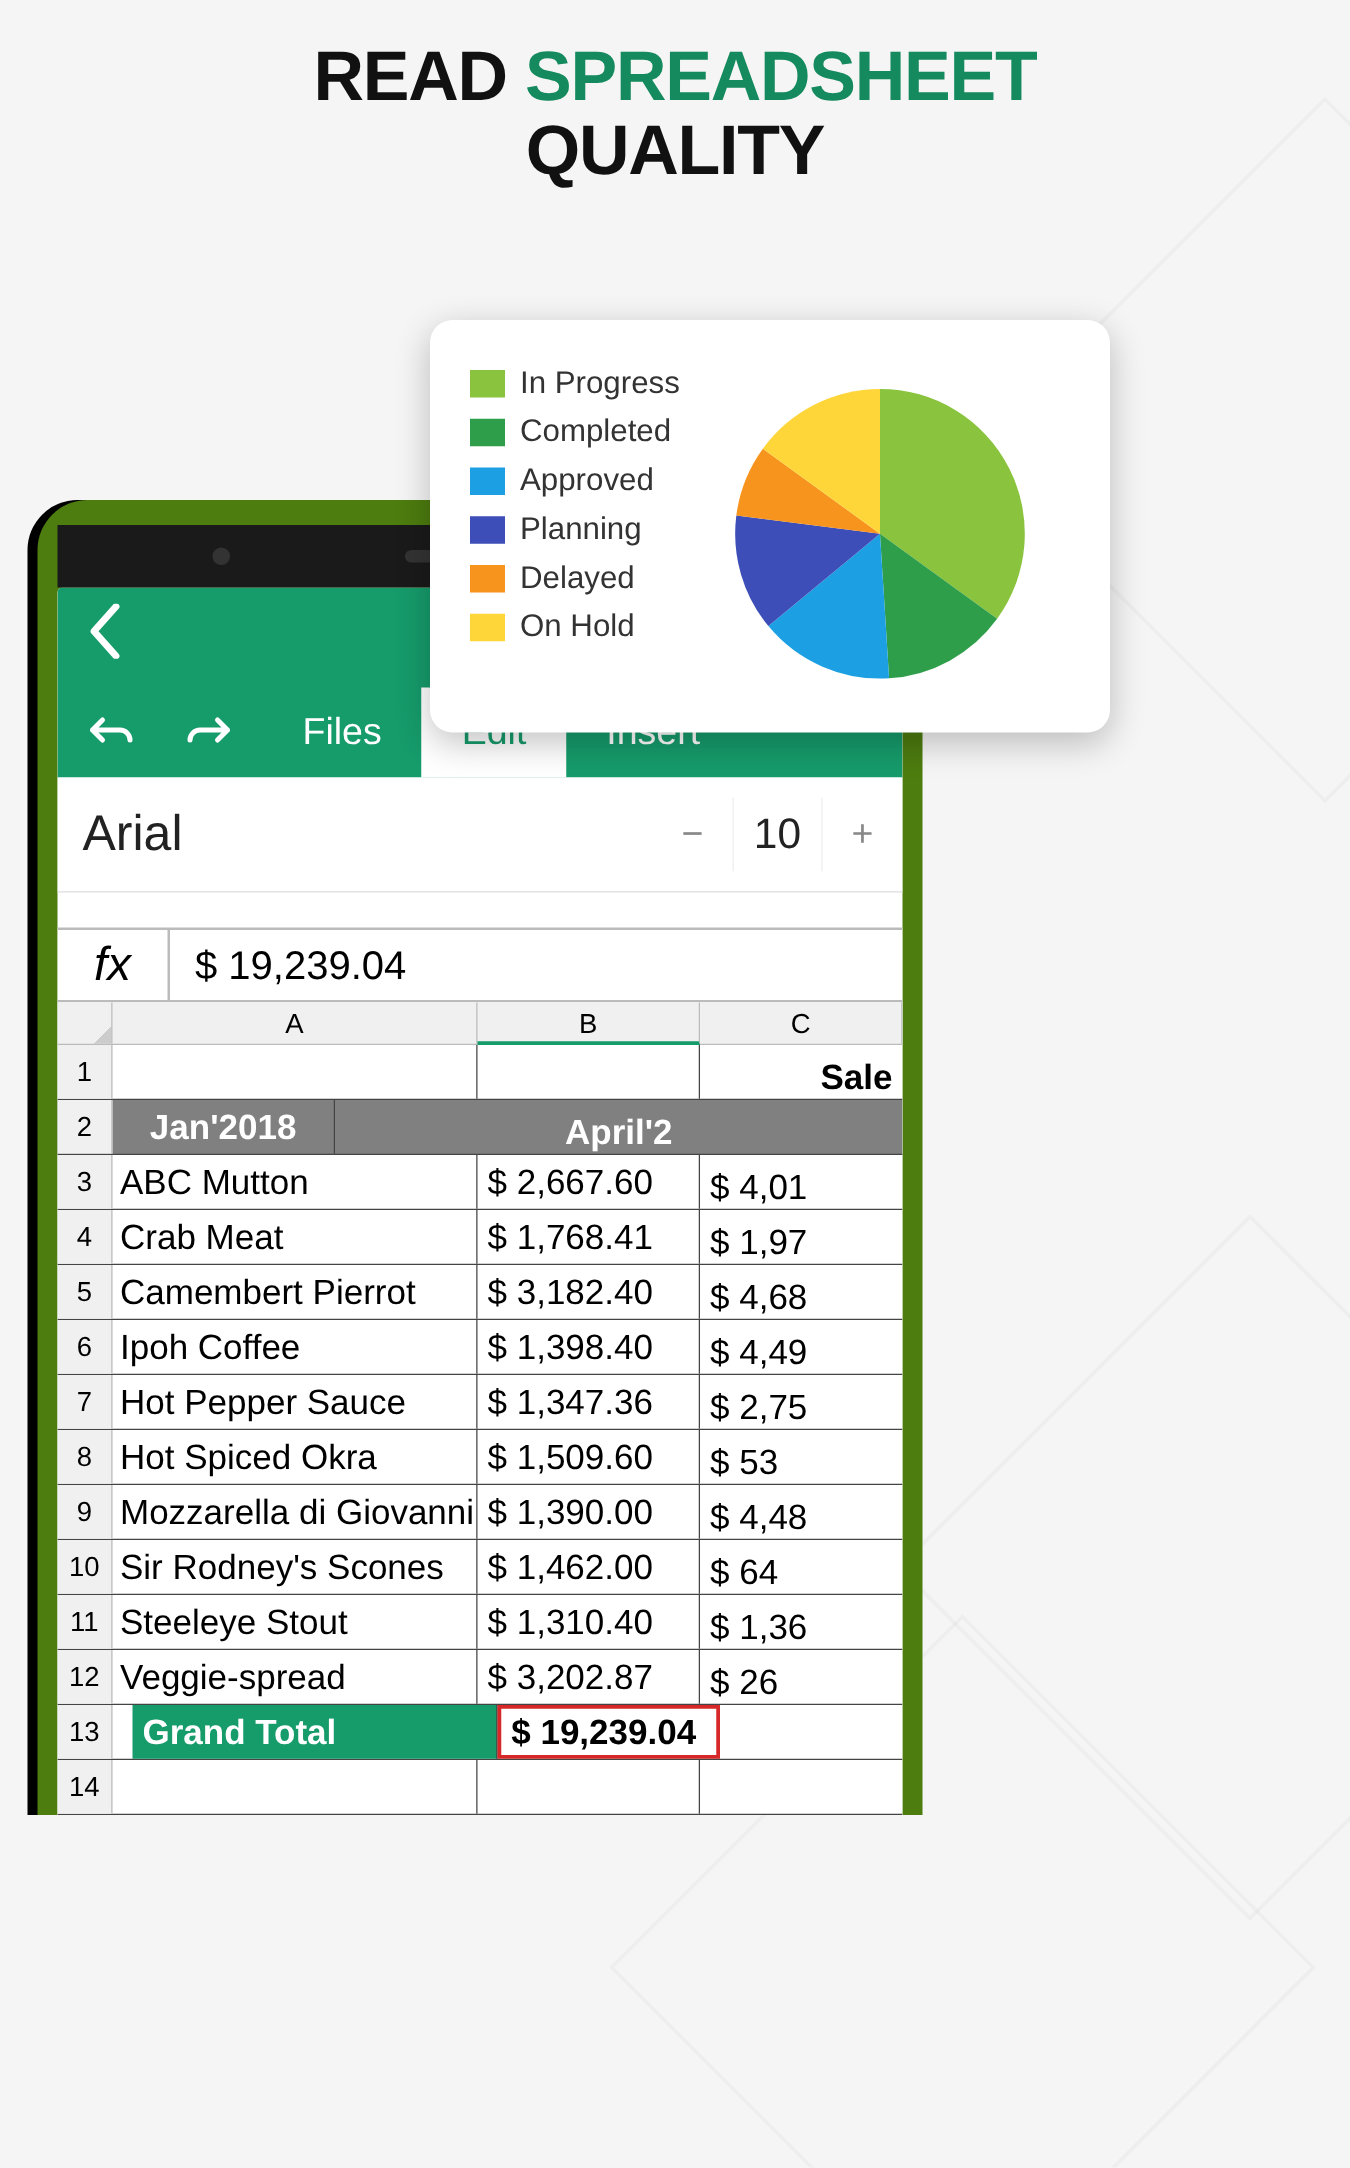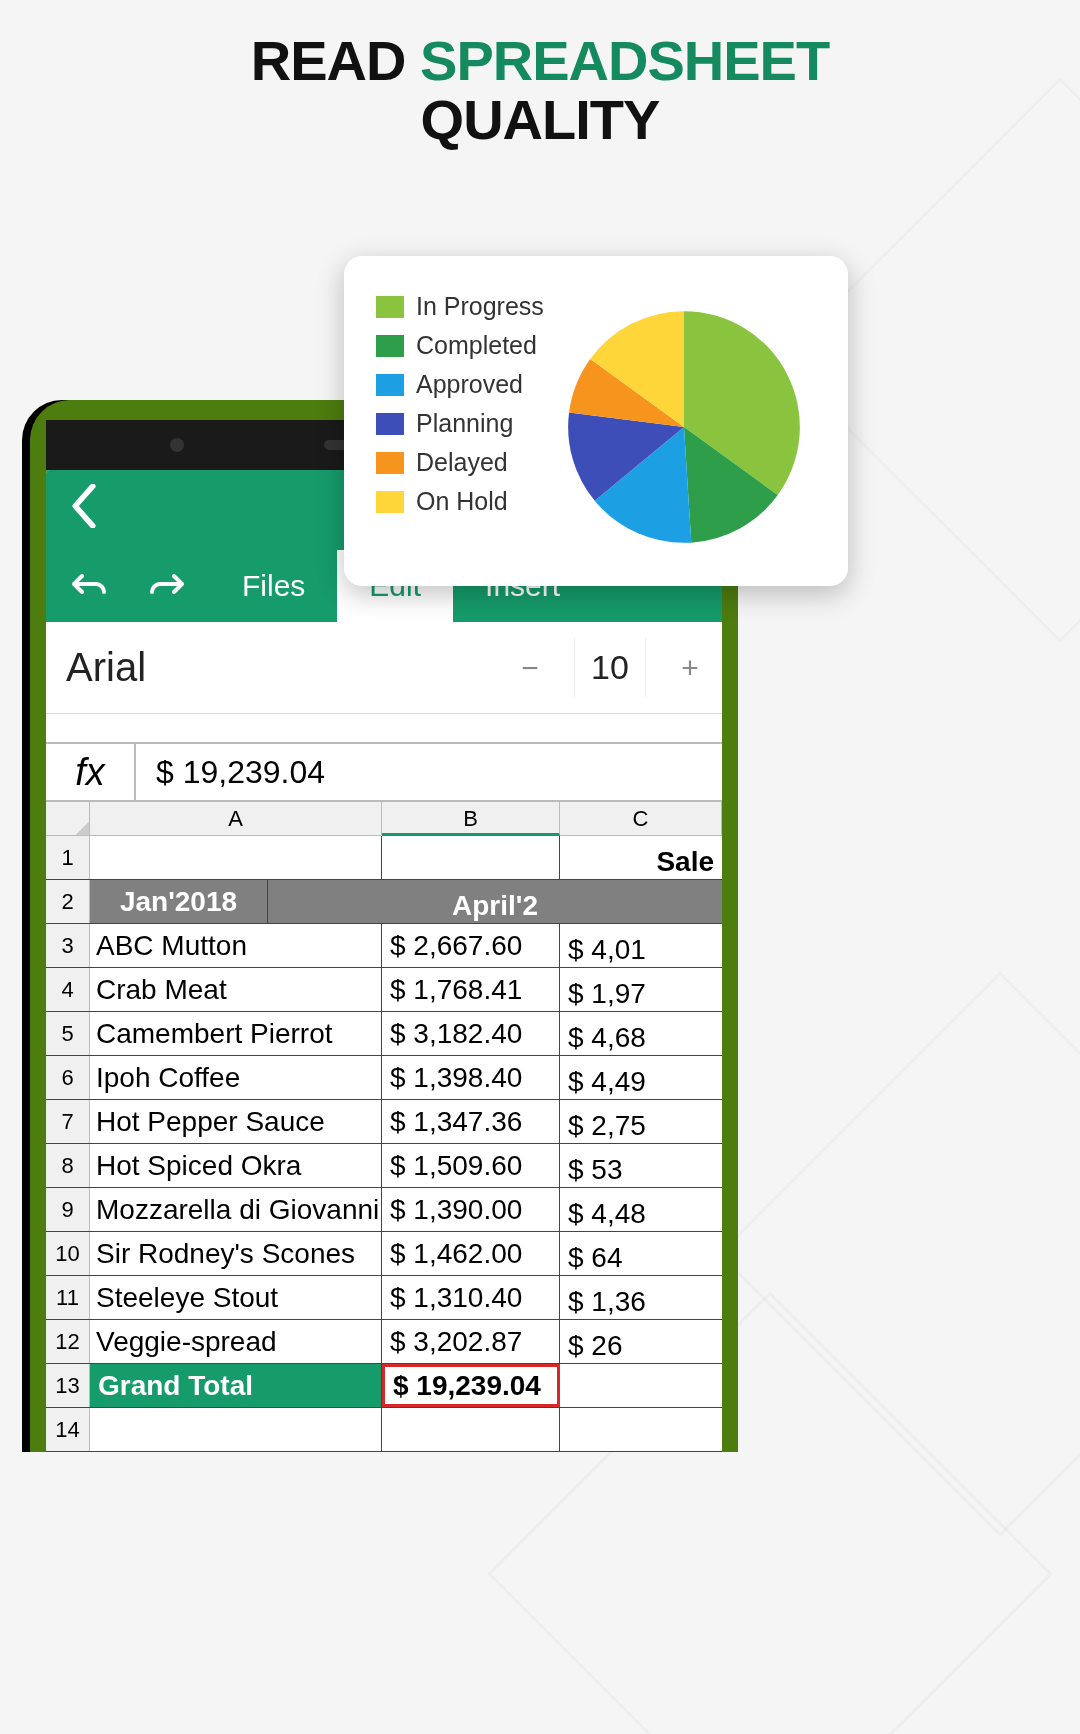--- a/index.html
+++ b/index.html
@@ -113,21 +113,20 @@
     color: #169b6b;
   }
 
   
   .font-bar {
     display: flex;
     align-items: center;
     height: 92px;
     border-bottom: 1px solid #ddd;
     background: #fff;
-    gap: 12px;
   }
   .font-name {
     flex: 1;
     padding-left: 20px;
     font-size: 40px;
     color: #222;
   }
   .size-btn {
     width: 64px;
     text-align: center;
@@ -189,29 +188,29 @@
   .rh { width: 44px; background: #f0f0f0; border-right: 1px solid #bbb; text-align: center; line-height: 44px; font-size: 22px; }
   .cA { width: 292px; border-right: 1px solid #444; padding: 0 6px; line-height: 44px; white-space: nowrap; overflow: hidden; }
   .cB { width: 178px; border-right: 1px solid #444; padding: 0 8px; line-height: 44px; text-align: left; white-space: nowrap; }
   .cC { flex: 1; padding: 4px 8px; line-height: 44px; white-space: nowrap; overflow: hidden; }
 
   .row1 .cA { text-align: right; }
   .header-row { background: #808080; color: #fff; font-weight: bold; }
   .header-row .cA, .header-row .cB, .header-row .cC { text-align: center; }
   .header-row .rh { background: #f0f0f0; color: #000; font-weight: normal; }
 
-  .total-row .cA { background: #169b6b; color: #fff; font-weight: bold; padding-left: 8px; }
+  .total-row .cA { background: #169b6b; color: #fff; font-weight: bold; padding-left: 8px; margin-left: 16px; }
   .total-row .cB { border: 3px solid #d62828; font-weight: bold; line-height: 38px; }
 
   
   .chart-card {
     position: absolute;
     top: 256px;
     left: 344px;
-    width: 504px;
+    width: 544px;
     height: 330px;
     background: #fff;
     border-radius: 18px;
     box-shadow: 0 8px 28px rgba(0,0,0,0.24);
     display: flex;
     padding: 36px 24px 24px 32px;
   }
   .legend {
     display: flex;
     flex-direction: column;

